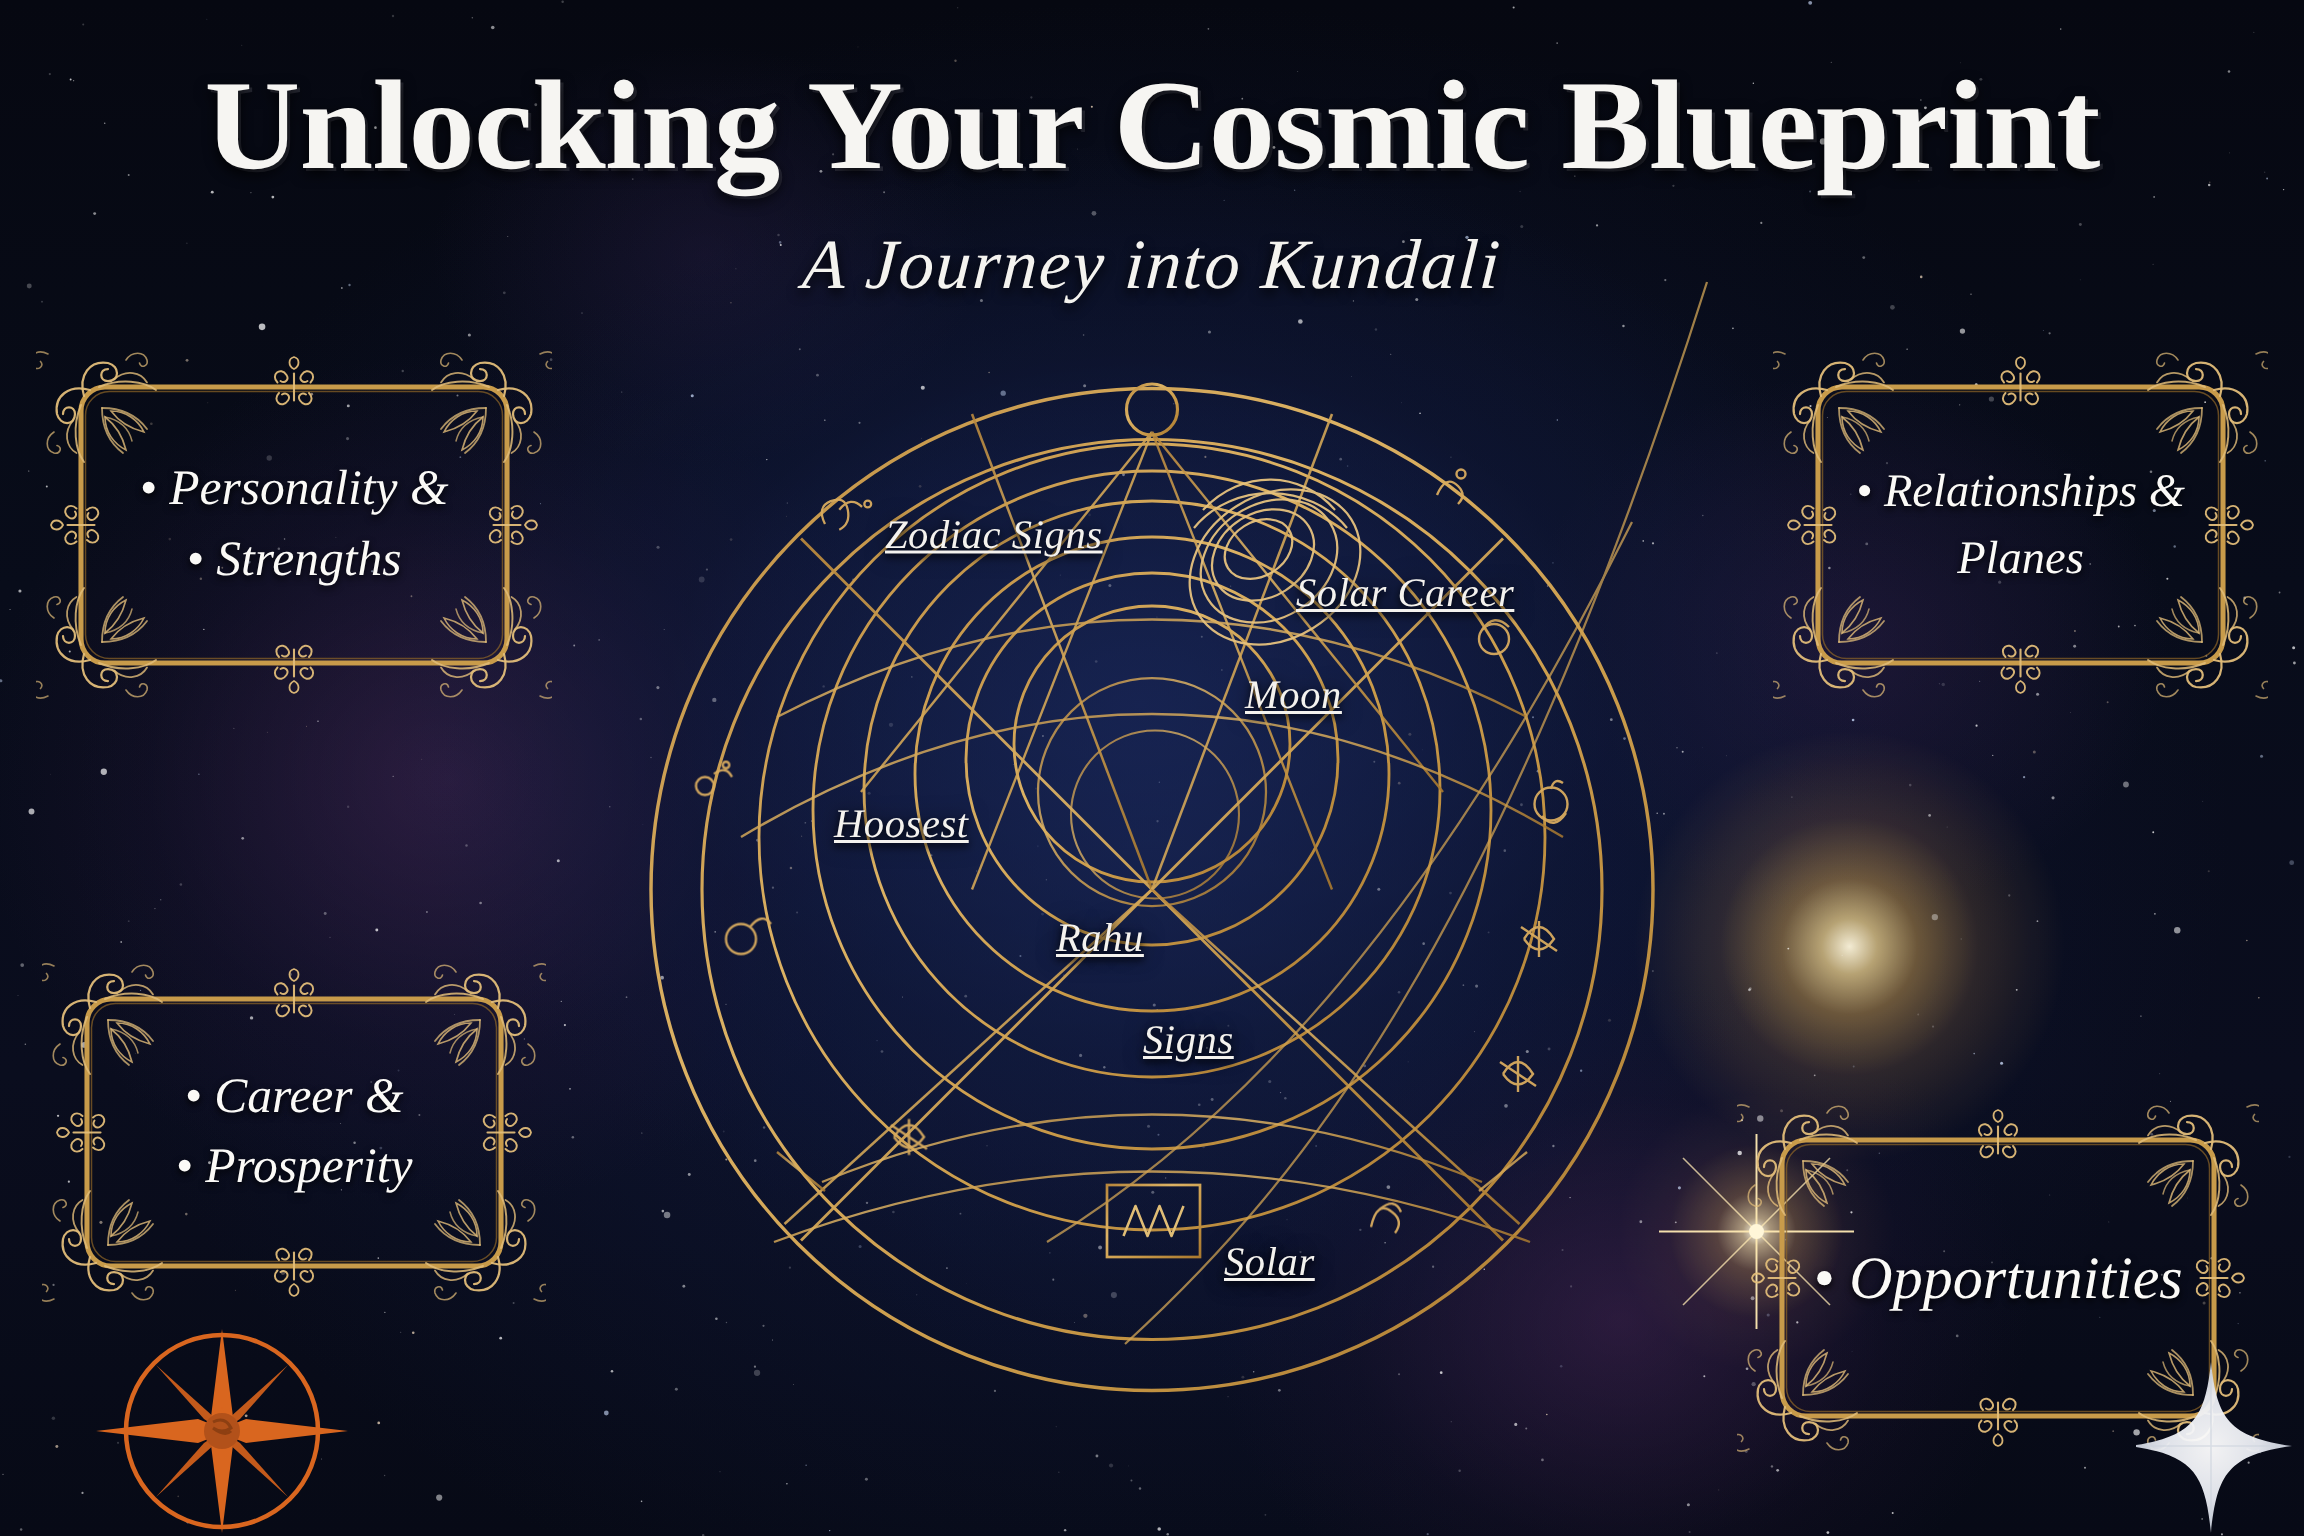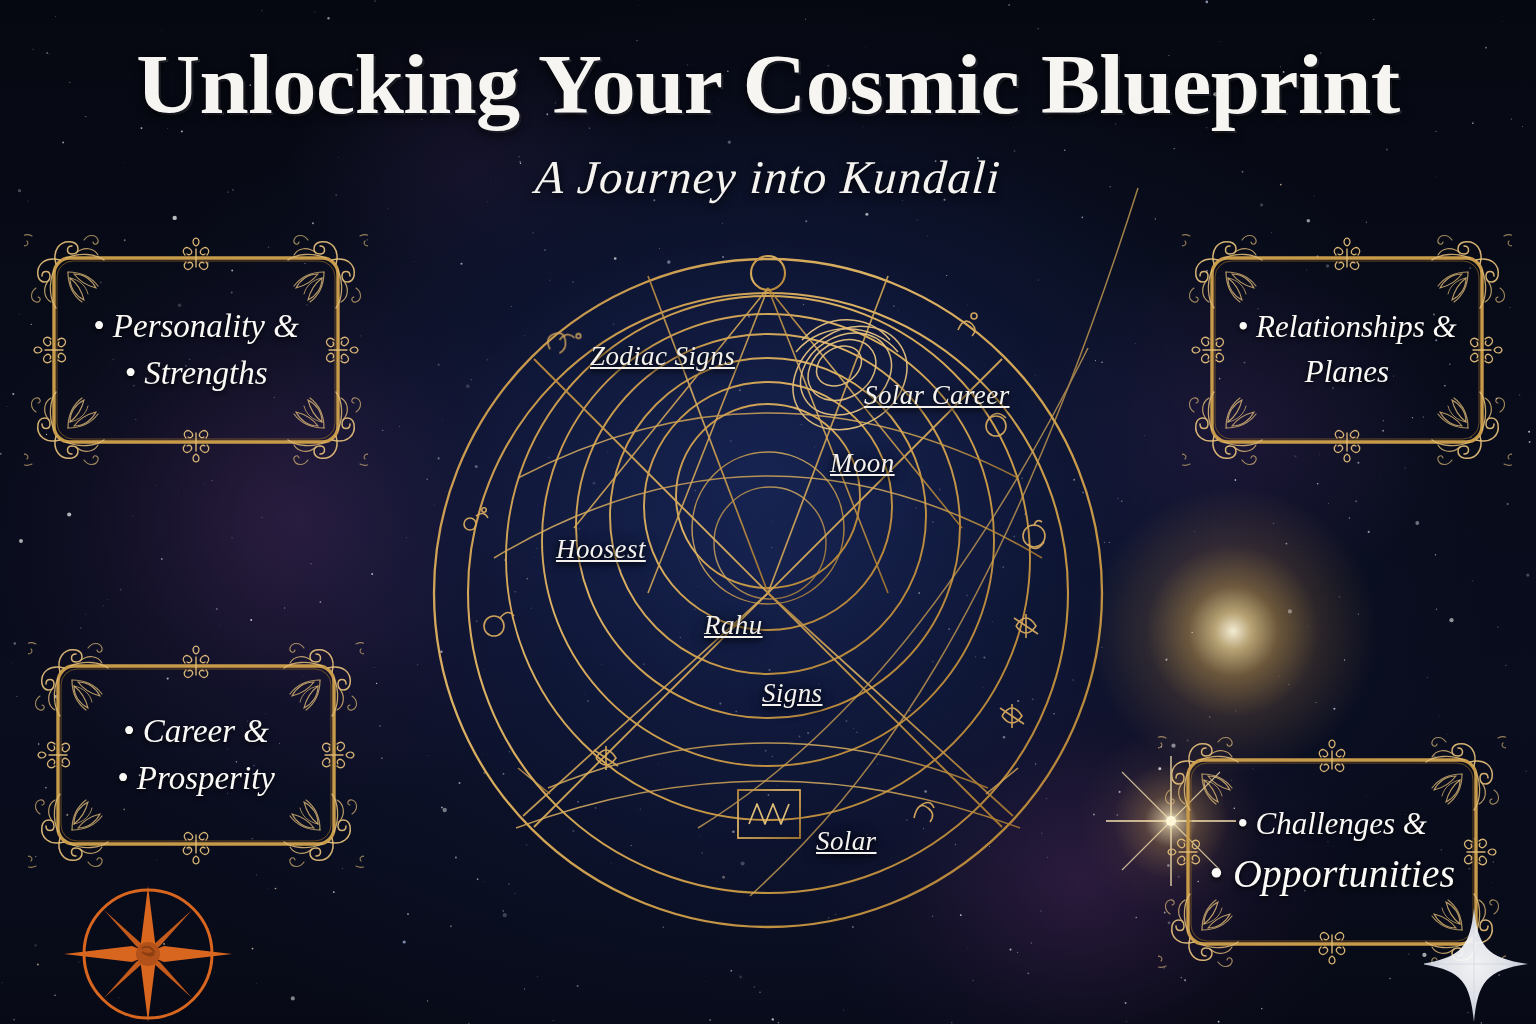--- a/index.html
+++ b/index.html
@@ -1258,21 +1258,20 @@
               <path d="M -11 -3 C -16 -8 -9 -14 -5 -8 C -3 -5 -6 -2 -9 -4" fill="none" stroke="#e2bd79" stroke-width="1.3" stroke-linecap="round" opacity=".95"></path>
               <path d="M 11 -3 C 16 -8 9 -14 5 -8 C 3 -5 6 -2 9 -4" fill="none" stroke="#e2bd79" stroke-width="1.3" stroke-linecap="round" opacity=".95"></path>
               <path d="M -10 4 C -15 9 -8 15 -4 9 C -2 6 -5 3 -8 5" fill="none" stroke="#e2bd79" stroke-width="1.3" stroke-linecap="round" opacity=".95"></path>
               <path d="M 10 4 C 15 9 8 15 4 9 C 2 6 5 3 8 5" fill="none" stroke="#e2bd79" stroke-width="1.3" stroke-linecap="round" opacity=".95"></path>
               <path d="M 0 -12 C -4 -14 -4 -19 0 -20 C 4 -19 4 -14 0 -12 Z" fill="none" stroke="#e2bd79" stroke-width="1.2" stroke-linecap="round" opacity=".95"></path>
             </g>
           </g>
         </svg>
       </div>
     <div class="inner">
-      <div class="line" style="font-size:31px;">• Challenges &amp;</div>
       <div class="line" style="font-size:40px;">• Opportunities</div>
     </div>
   </div>
 
   <svg id="compass" viewBox="0 0 172 140">
     <g stroke="#d9661f" fill="none" stroke-width="3">
       <circle cx="86" cy="70" r="64"></circle>
     </g>
     <g fill="#d9661f">
       <polygon points="86,2 94,66 86,86 78,66"></polygon>

